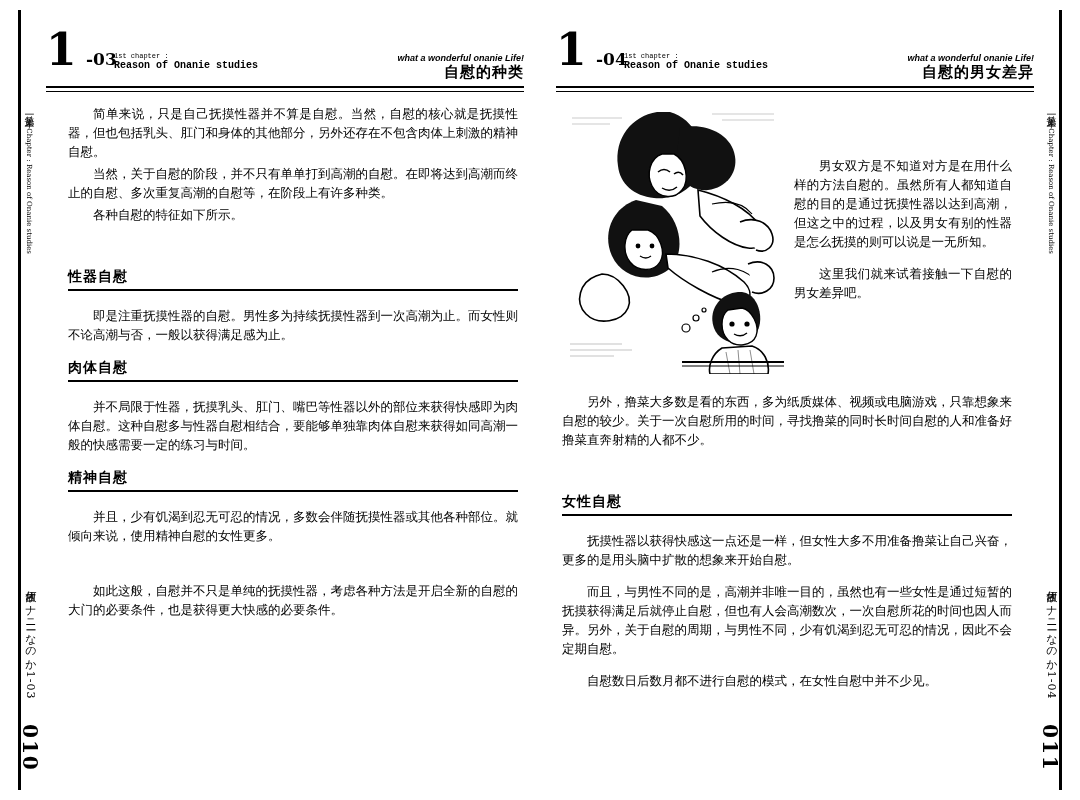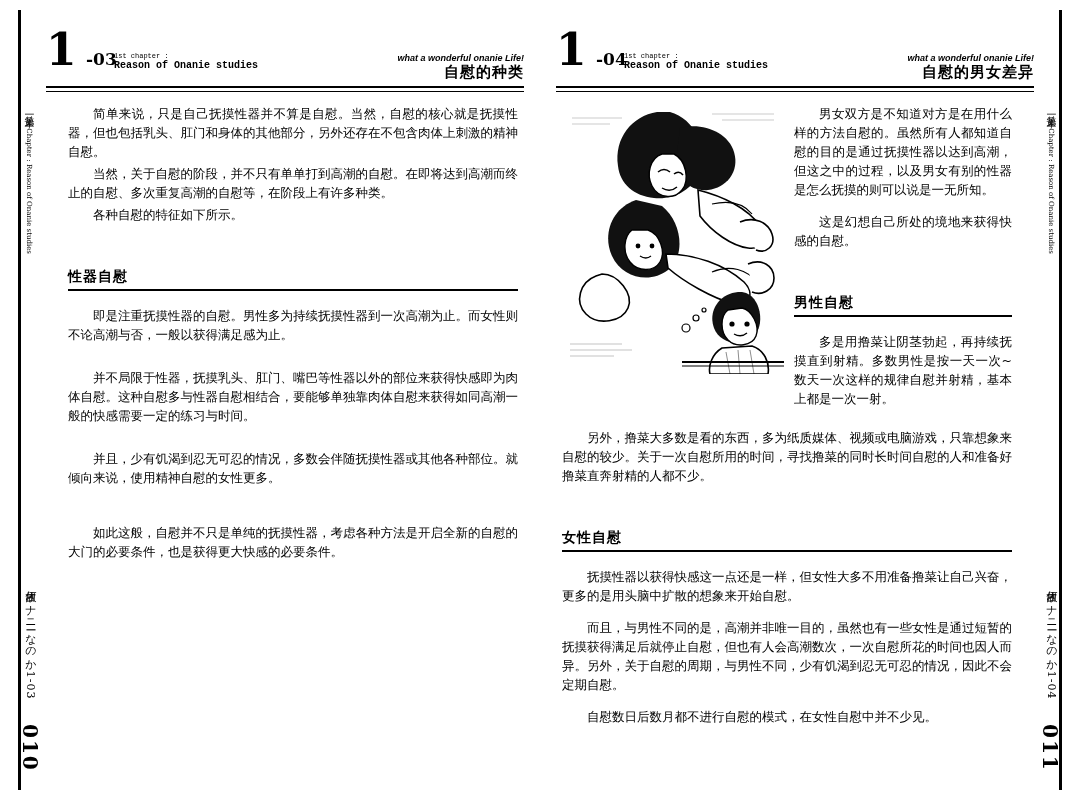--- a/index.html
+++ b/index.html
@@ -224,25 +224,27 @@
       <p>各种自慰的特征如下所示。</p>
 
       <div class="gap-lg"></div>
       <div class="sec-wrap">
         <h2 class="sec">性器自慰</h2>
         <div class="gap-sm"></div>
         <p>即是注重抚摸性器的自慰。男性多为持续抚摸性器到一次高潮为止。而女性则不论高潮与否，一般以获得满足感为止。</p>
       </div>
 
       <div class="sec-wrap">
+        <h2 class="sec">肉体自慰</h2>
         <div class="gap-sm"></div>
         <p>并不局限于性器，抚摸乳头、肛门、嘴巴等性器以外的部位来获得快感即为肉体自慰。这种自慰多与性器自慰相结合，要能够单独靠肉体自慰来获得如同高潮一般的快感需要一定的练习与时间。</p>
       </div>
 
       <div class="sec-wrap">
+        <h2 class="sec">精神自慰</h2>
         <div class="gap-sm"></div>
         <p>并且，少有饥渴到忍无可忍的情况，多数会伴随抚摸性器或其他各种部位。就倾向来说，使用精神自慰的女性更多。</p>
       </div>
 
       <div class="gap-lg"></div>
       <p>如此这般，自慰并不只是单纯的抚摸性器，考虑各种方法是开启全新的自慰的大门的必要条件，也是获得更大快感的必要条件。</p>
     </div>
   </div>
 
   <div class="page right">
@@ -263,21 +265,21 @@
         <div class="l1">1st chapter :</div>
         <div class="l2">Reason of Onanie studies</div>
       </div>
       <div class="page-title">自慰的男女差异</div>
       <div class="hdr-rule"></div>
       <div class="hdr-rule2"></div>
     </div>
 
     <div class="col">
 
-      <div style="display:flex; gap:10px; align-items:flex-start;">
+      <div style="display:flex; gap:10px; align-items:center;">
         <div class="illo" style="width:222px; flex:none;">
           <svg width="222" height="270" viewBox="0 0 222 270" xmlns="http://www.w3.org/2000/svg">
             <rect x="0" y="0" width="222" height="270" fill="#ffffff"></rect>
 
             <g stroke="#000" stroke-width="0.6" opacity="0.35">
               <line x1="10" y1="14" x2="60" y2="14"></line>
               <line x1="10" y1="20" x2="48" y2="20"></line>
               <line x1="150" y1="10" x2="212" y2="10"></line>
               <line x1="160" y1="16" x2="212" y2="16"></line>
             </g>
@@ -325,27 +327,22 @@
             <g stroke="#000" stroke-width="0.6" opacity="0.4">
               <line x1="8" y1="240" x2="60" y2="240"></line>
               <line x1="8" y1="246" x2="70" y2="246"></line>
               <line x1="8" y1="252" x2="52" y2="252"></line>
             </g>
           </svg>
         </div>
         <div style="flex:1 1 auto;">
           <p>男女双方是不知道对方是在用什么样的方法自慰的。虽然所有人都知道自慰的目的是通过抚摸性器以达到高潮，但这之中的过程，以及男女有别的性器是怎么抚摸的则可以说是一无所知。</p>
           <div class="gap-sm"></div>
-          <p>这是幻想自己所处的境地来获得快感的自慰。</p>
+          <p>这里我们就来试着接触一下自慰的男女差异吧。</p>
           <div class="gap-lg"></div>
-          <div class="sec-wrap">
-            <h2 class="sec">男性自慰</h2>
-            <div class="gap-sm"></div>
-            <p>多是用撸菜让阴茎勃起，再持续抚摸直到射精。多数男性是按一天一次~数天一次这样的规律自慰并射精，基本上都是一次一射。</p>
-          </div>
         </div>
       </div>
 
       <div class="gap-sm"></div>
       <p>另外，撸菜大多数是看的东西，多为纸质媒体、视频或电脑游戏，只靠想象来自慰的较少。关于一次自慰所用的时间，寻找撸菜的同时长时间自慰的人和准备好撸菜直奔射精的人都不少。</p>
 
       <div class="gap-lg"></div>
       <div class="sec-wrap">
         <h2 class="sec">女性自慰</h2>
         <div class="gap-sm"></div>

